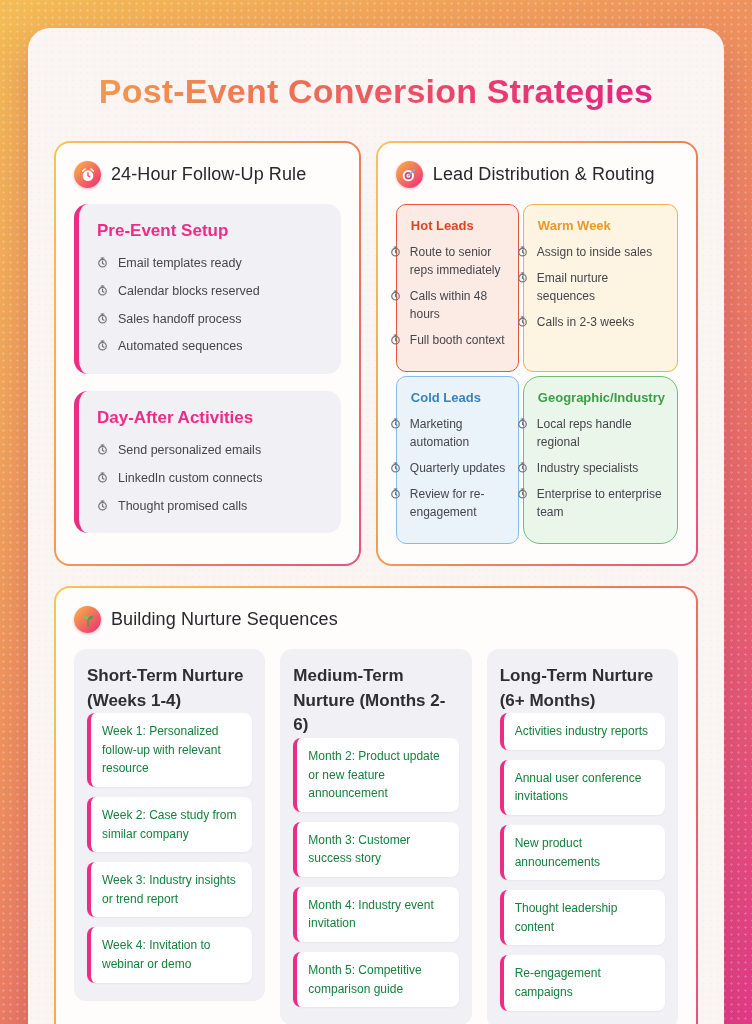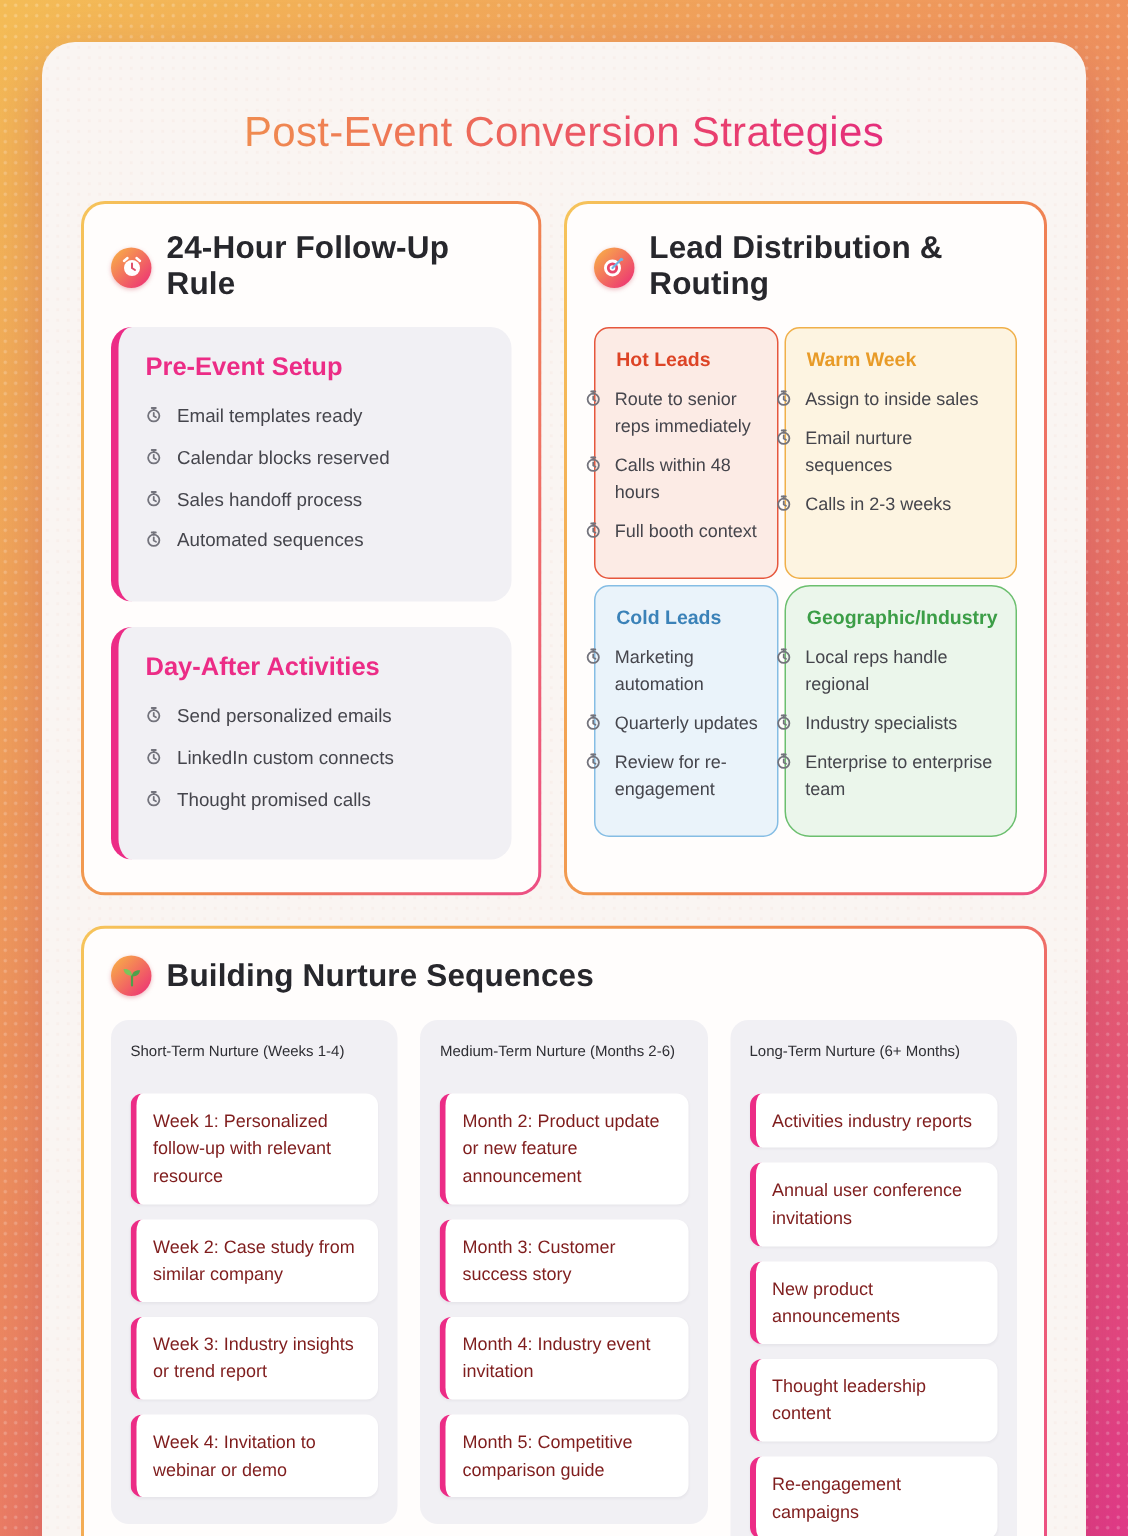--- a/index.html
+++ b/index.html
@@ -16,69 +16,69 @@
     margin:28px; width:696px; min-height:966px;
     background:
       radial-gradient(rgba(225,150,130,.06) 1px, transparent 1.2px),
       #faf5f2;
     background-size:7px 7px, cover;
     border-radius:22px;
     box-shadow:0 16px 38px rgba(170,50,90,.35);
     padding:24px 26px 30px;
   }
   .title{
-    text-align:center; font-size:28px; font-weight:normal; letter-spacing:.2px;
+    text-align:center; font-size:34px; font-weight:bold; letter-spacing:.2px;
     margin:20px 0 30px;
     background:linear-gradient(90deg,#f1a34c 0%,#ee7355 35%,#e93f6e 65%,#e01f87 100%);
     -webkit-background-clip:text; background-clip:text;
     -webkit-text-fill-color:transparent; color:transparent;
   }
   .top-grid{ display:grid; grid-template-columns:1fr 1.05fr; gap:15px; }
   .card{
     border:2px solid transparent; border-radius:16px;
     background:
       linear-gradient(#fffdfc,#fffdfc) padding-box,
       linear-gradient(115deg,#f6c45a 0%,#f0894c 55%,#ec4e85 100%) border-box;
     padding:18px 18px 20px;
   }
   .card-header{ display:flex; align-items:center; gap:10px; margin-bottom:16px; }
   .badge{
     width:27px; height:27px; border-radius:50%; flex:0 0 auto;
     background:linear-gradient(135deg,#f7a24c 15%,#ee3f70 85%);
     display:flex; align-items:center; justify-content:center;
     box-shadow:0 1px 3px rgba(200,60,80,.35);
   }
-  .card-header h2{ font-size:21px; font-weight:bold; color:#27272c; letter-spacing:.1px; }
+  .card-header h2{ font-size:18px; font-weight:normal; color:#27272c; letter-spacing:.1px; }
   
   .subcard{
     background:#f1f0f4; border-radius:14px;
     border-left:5px solid #ec2c86;
-    padding:17px 16px 31px 18px; margin-bottom:17px;
+    padding:17px 16px 18px 18px; margin-bottom:17px;
   }
   .subcard:last-child{ margin-bottom:2px; }
   .subcard h3{ font-size:17px; font-weight:bold; color:#ec2c86; margin-bottom:13px; }
   ul{ list-style:none; }
   li{ display:flex; align-items:flex-start; font-size:12.5px; color:#45454c; line-height:1.5; margin-bottom:9px; }
   li:last-child{ margin-bottom:0; }
   .sw{ flex:0 0 auto; width:11px; height:11px; margin:3px 10px 0 0; display:inline-flex; }
   .sw svg{ width:11px; height:11px; }
   
   .box-grid{ display:grid; grid-template-columns:1fr 1fr; gap:4px; }
   .box{ border:1.5px solid; border-radius:10px; padding:13px 12px 14px 14px; }
   .box-title{ font-size:13px; font-weight:bold; margin-bottom:10px; }
   .box li{ font-size:12px; margin-bottom:8px; }
   .box .sw{ margin-left:-21px; margin-right:9px; margin-top:3px; }
   
   .bottom-card{ margin-top:20px; }
   .col-grid{ display:grid; grid-template-columns:1fr 1fr 1fr; gap:15px; align-items:start; }
   .col{ background:#f1f0f4; border-radius:12px; padding:15px 13px 8px; }
-  .col h4{ font-size:10px; font-weight:normal; color:#2e2e33; line-height:1.45; margin-bottom:19px; }
+  .col h4{ font-size:17px; font-weight:bold; color:#2e2e33; line-height:1.45; margin-bottom:0; }
   .pill{
     background:#ffffff; border-left:4px solid #ec2c86; border-radius:8px;
-    padding:9px 11px; font-size:12px; color:#7f1d1d; line-height:1.55;
+    padding:9px 11px; font-size:12px; color:#15803d; line-height:1.55;
     margin-bottom:10px; box-shadow:0 1px 2px rgba(40,40,60,.05);
   }
 </style>
 </head>
 <body>
 
 <svg width="0" height="0" style="position:absolute">
   <defs>
     <symbol id="sw" viewBox="0 0 24 24">
       <g fill="none" stroke="#73737c" stroke-width="2.6" stroke-linecap="round">

